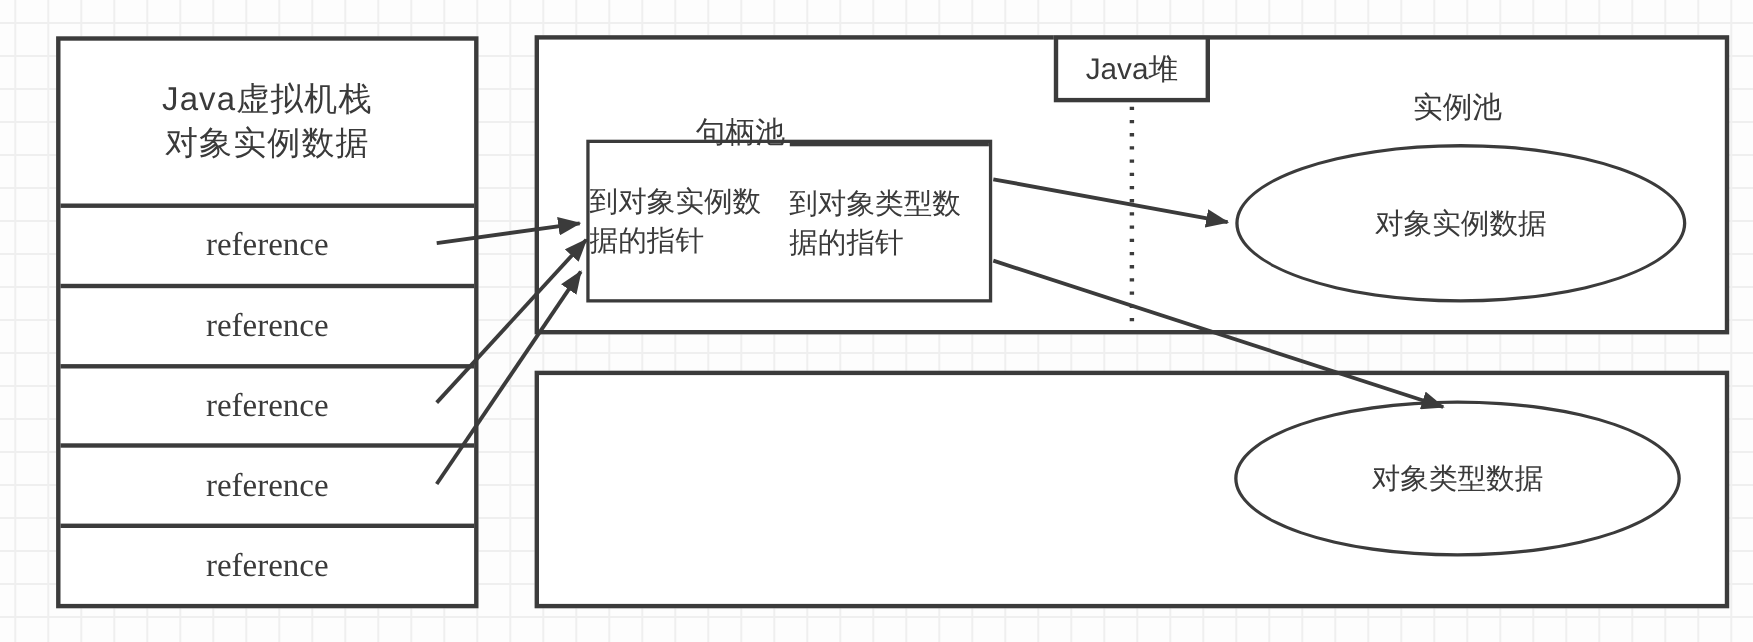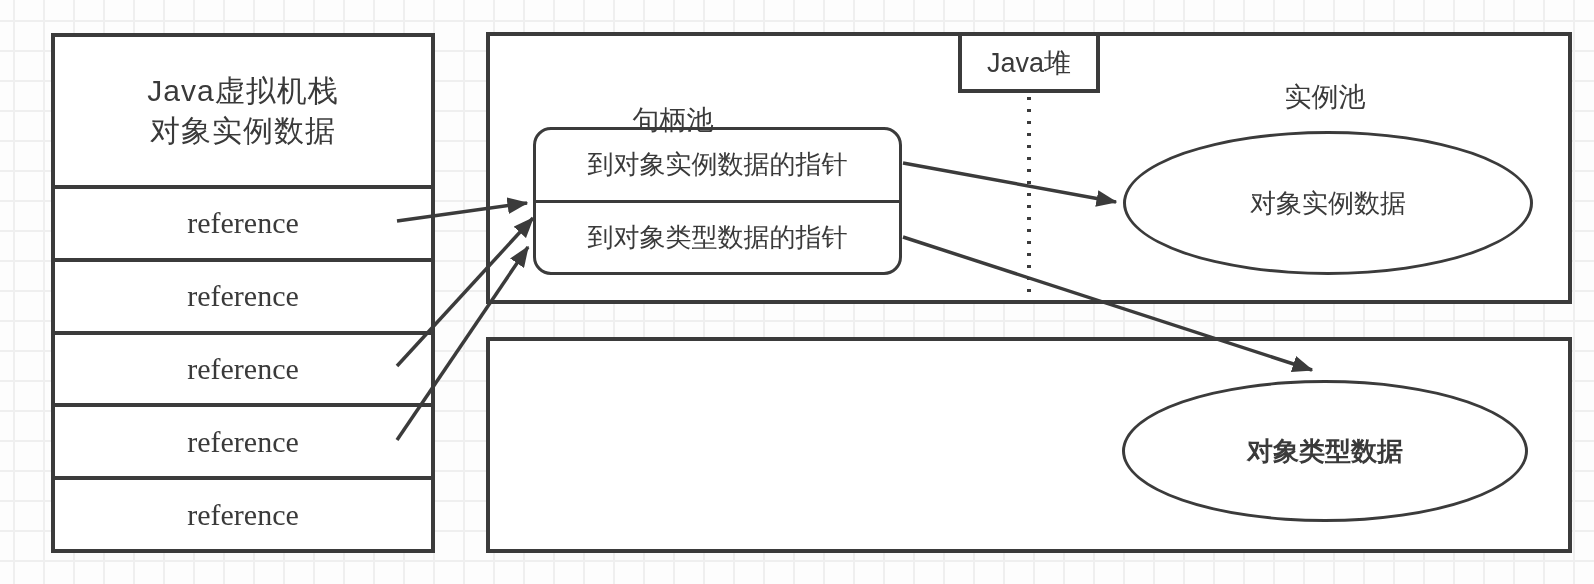--- a/index.html
+++ b/index.html
@@ -64,42 +64,41 @@
     font-size: 27px;
     z-index: 3;
   }
   .handle-pool-label   { left: 573px;  top: 74px; margin-top: 28px;  }
   .instance-pool-label { left: 1225px; top: 79px;  }
   .method-area-label   { left: 931px;  top: 368px; }
   
   .handle-box {
     left: 533px; top: 127px; width: 369px; height: 148px;
     border-width: 3px;
-    display: flex; flex-direction: column;
+    display: flex; flex-direction: row;
     z-index: 2;
-    border-radius: 18px;
   }
   .handle-row {
     flex: 1;
     display: flex; align-items: center; justify-content: center;
     font-size: 26px;
   }
   .handle-row + .handle-row { border-top: 3px solid #3b3b3b; }
   
   .ellipse {
     position: absolute;
     background: #ffffff;
     border: 3px solid #3b3b3b;
     border-radius: 50%;
     display: flex; align-items: center; justify-content: center;
     font-size: 26px;
     z-index: 2;
   }
   .instance-ellipse { left: 1123px; top: 131px; width: 410px; height: 144px; }
-  .type-ellipse     { left: 1122px; top: 380px; width: 406px; height: 142px; font-weight: bold; }
+  .type-ellipse     { left: 1122px; top: 364px; width: 406px; height: 142px; }
   
   .overlay {
     position: absolute;
     left: 0; top: 0;
     width: 1594px; height: 584px;
     z-index: 10;
     pointer-events: none;
   }
   .overlay line { stroke: #3b3b3b; stroke-width: 3.5; }
   .overlay line.dotted {

